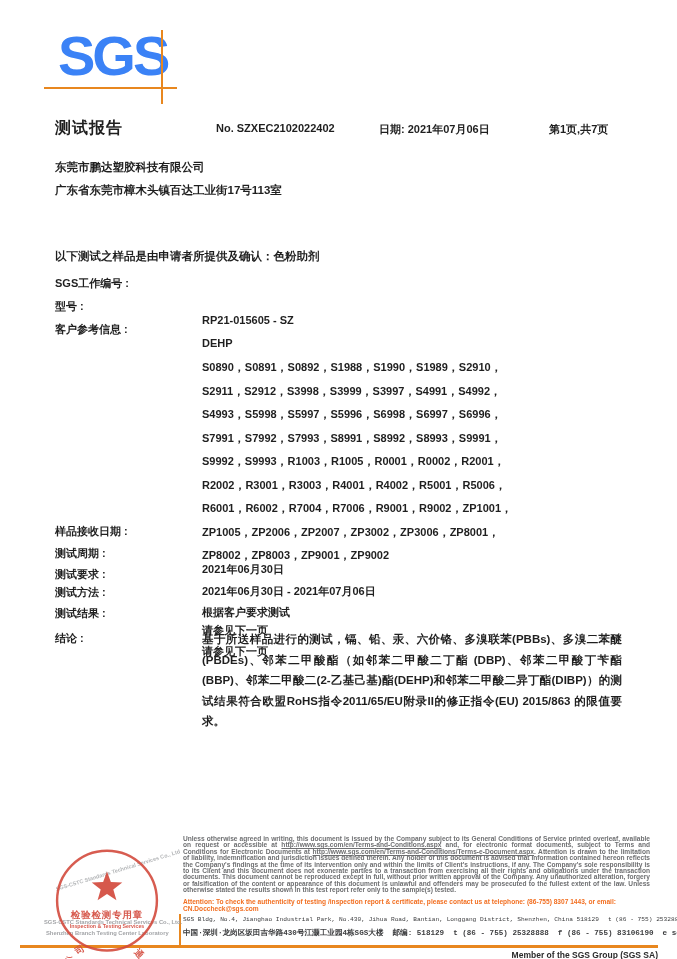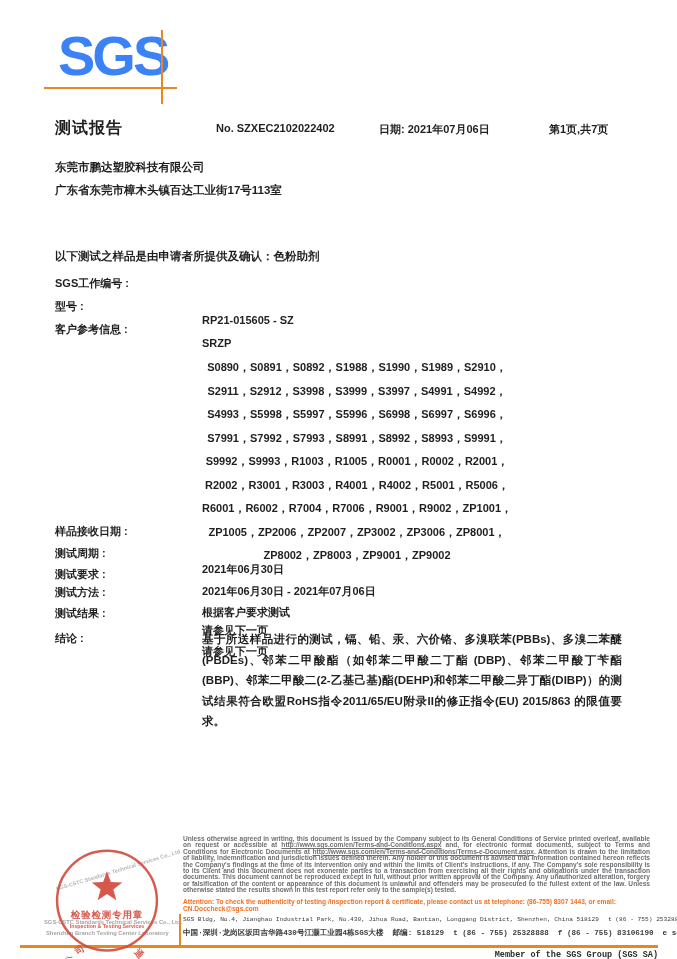--- a/index.html
+++ b/index.html
@@ -22,41 +22,41 @@
   .hdr-date{left:367px;}
   .hdr-pages{left:537px;}
   
   .line{font-size:11.5px;font-weight:600;white-space:nowrap;}
   .company{left:55px;top:160px;}
   .address{left:55px;top:183px;text-align:right;}
   .statement{left:55px;top:249px;}
   
   .flabel{left:55px;font-size:11px;font-weight:600;white-space:nowrap;}
   .fvalue{left:202px;font-size:11px;font-weight:600;white-space:nowrap;margin-top:38px;}
-  .ref-line{height:23.5px;line-height:23.5px;white-space:nowrap;text-align:center;}
+  .ref-line{height:23.5px;line-height:23.5px;white-space:nowrap;}
   .para{
     left:202px;top:629px;width:420px;font-size:11.5px;font-weight:600;
     line-height:20.5px;white-space:normal;text-align:justify;
   }
   
   .legal{
     left:183px;top:836px;width:467px;font-size:6.6px;line-height:6.4px;
     color:#6e6f71;text-align:justify;font-weight:600;
   }
   .legal .u{text-decoration:underline;}
   .attention{
     left:183px;top:899px;width:467px;font-size:6.6px;line-height:6.6px;
     color:#f26f21;font-weight:bold;
   }
   .addr-row{left:183px;width:470px;display:flex;column-gap:9px;align-items:center;white-space:nowrap;color:#3c3d3f;font-family:Liberation Mono, monospace;}
   .addr-row1{top:916px;font-size:6.2px;}
   .addr-row2{top:928px;font-size:7.6px;font-weight:600;}
   .addr-sep{left:179px;top:914px;width:1.5px;height:31px;background:#e8871f;}
   .footer-line{left:20px;top:945px;width:638px;height:2.5px;background:#e8871f;}
-  .member{right:19px;top:950px;font-size:8.5px;font-weight:600;color:#2b2b2b;font-family:Liberation Mono, monospace;}
+  .member{right:19px;top:950px;font-size:8.5px;font-weight:600;color:#2b2b2b;}
   .stamp-co{color:#a3a5a8;font-size:5.8px;font-weight:bold;white-space:nowrap;z-index:1;}
   .stamp-co1{left:44px;top:919px;}
   .stamp-co2{left:46px;top:930px;}
   .stamp-diag{
     left:56px;top:886px;color:#b4b6b8;font-size:5.5px;font-weight:bold;
     white-space:nowrap;transform:rotate(-17deg);transform-origin:left center;z-index:1;
   }
   .stamp-svg{left:50px;top:846px;z-index:2;}
 </style>
 </head>
@@ -72,21 +72,21 @@
 <div class="abs hdr hdr-pages">第1页,共7页</div>
 
 <div class="abs line company">东莞市鹏达塑胶科技有限公司</div>
 <div class="abs line address">广东省东莞市樟木头镇百达工业街17号113室</div>
 <div class="abs line statement">以下测试之样品是由申请者所提供及确认：色粉助剂</div>
 
 <div class="abs flabel" style="top:276px">SGS工作编号 :</div>
 <div class="abs fvalue" style="top:276px">RP21-015605 - SZ</div>
 
 <div class="abs flabel" style="top:299px">型号 :</div>
-<div class="abs fvalue" style="top:299px">SRZP</div>
+<div class="abs fvalue" style="top:299px">DEHP</div>
 
 <div class="abs flabel" style="top:322px">客户参考信息 :</div>
 <div class="abs fvalue" style="top:318px">
   <div class="ref-line">S0890，S0891，S0892，S1988，S1990，S1989，S2910，</div>
   <div class="ref-line">S2911，S2912，S3998，S3999，S3997，S4991，S4992，</div>
   <div class="ref-line">S4993，S5998，S5997，S5996，S6998，S6997，S6996，</div>
   <div class="ref-line">S7991，S7992，S7993，S8991，S8992，S8993，S9991，</div>
   <div class="ref-line">S9992，S9993，R1003，R1005，R0001，R0002，R2001，</div>
   <div class="ref-line">R2002，R3001，R3003，R4001，R4002，R5001，R5006，</div>
   <div class="ref-line">R6001，R6002，R7004，R7006，R9001，R9002，ZP1001，</div>

